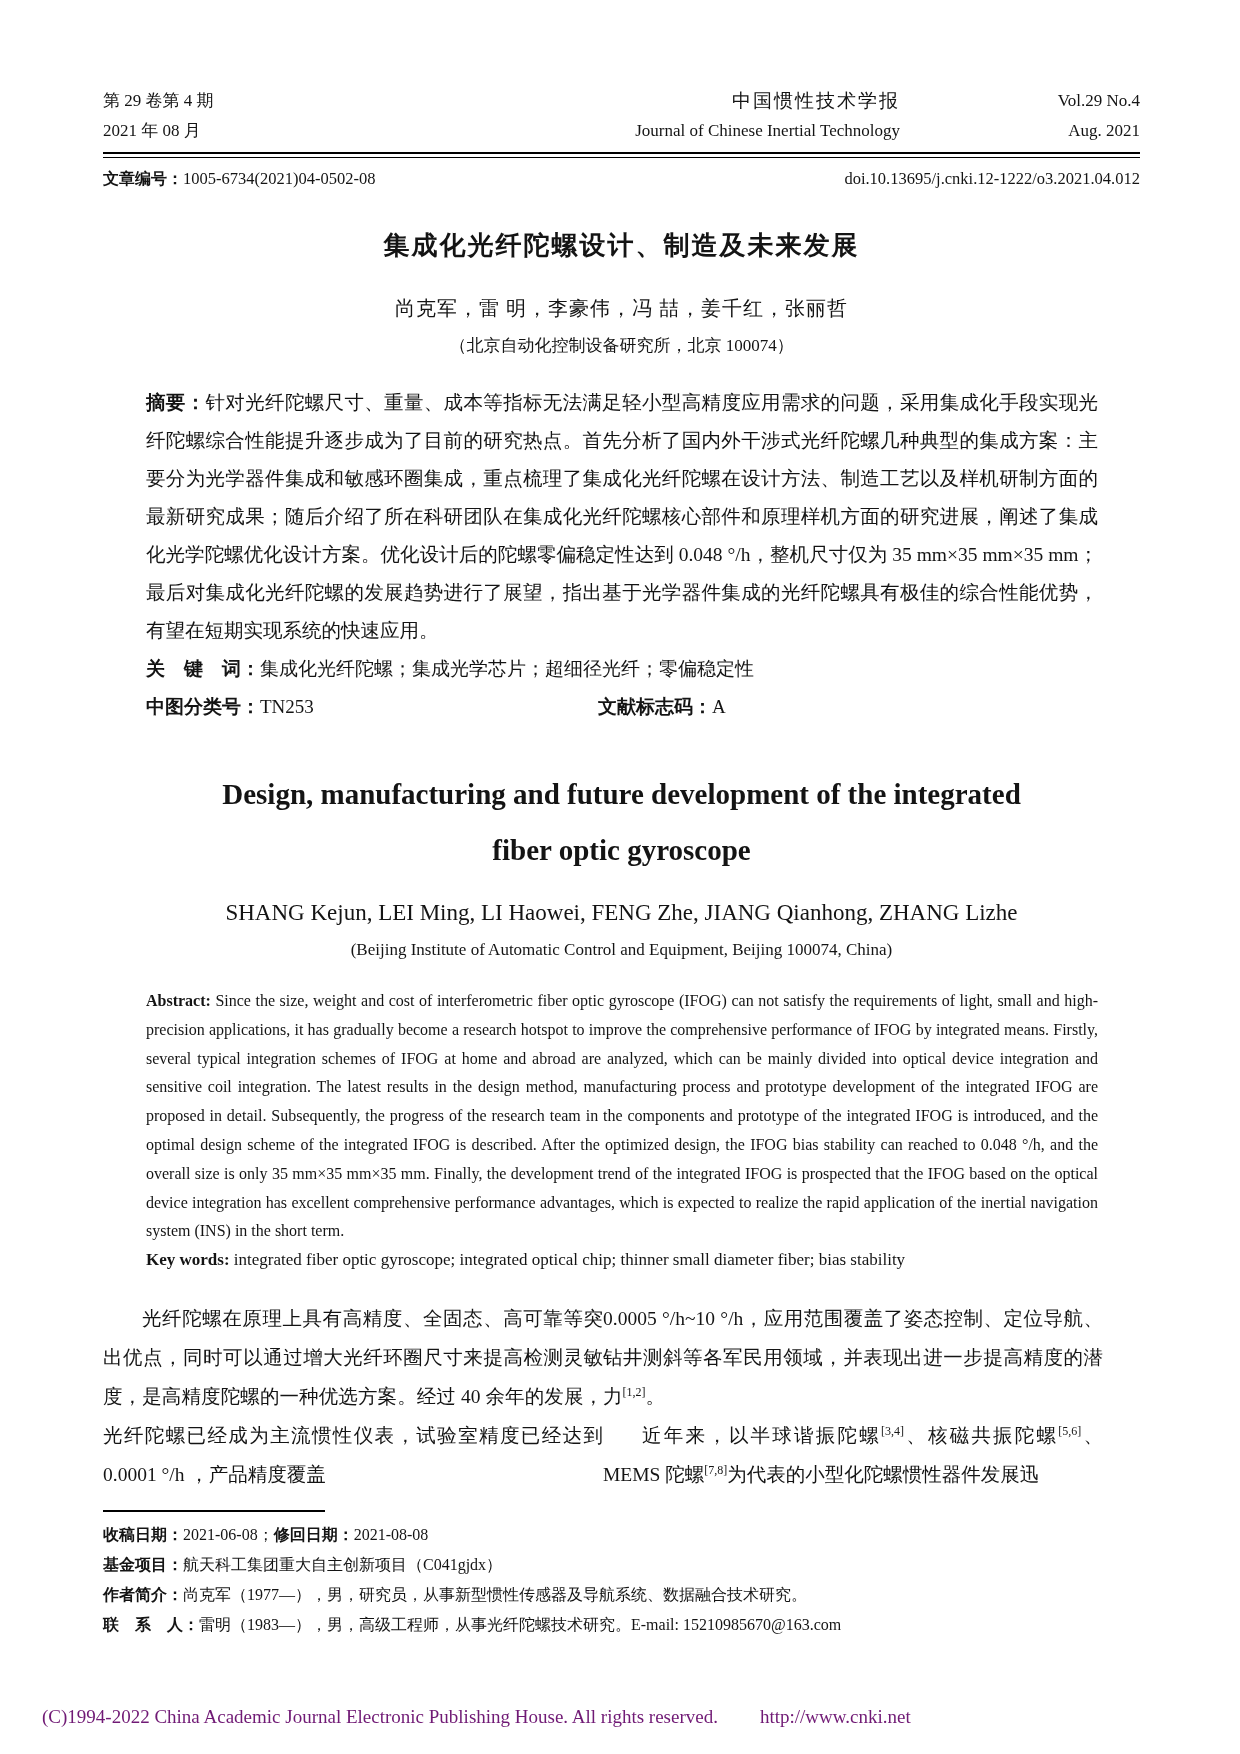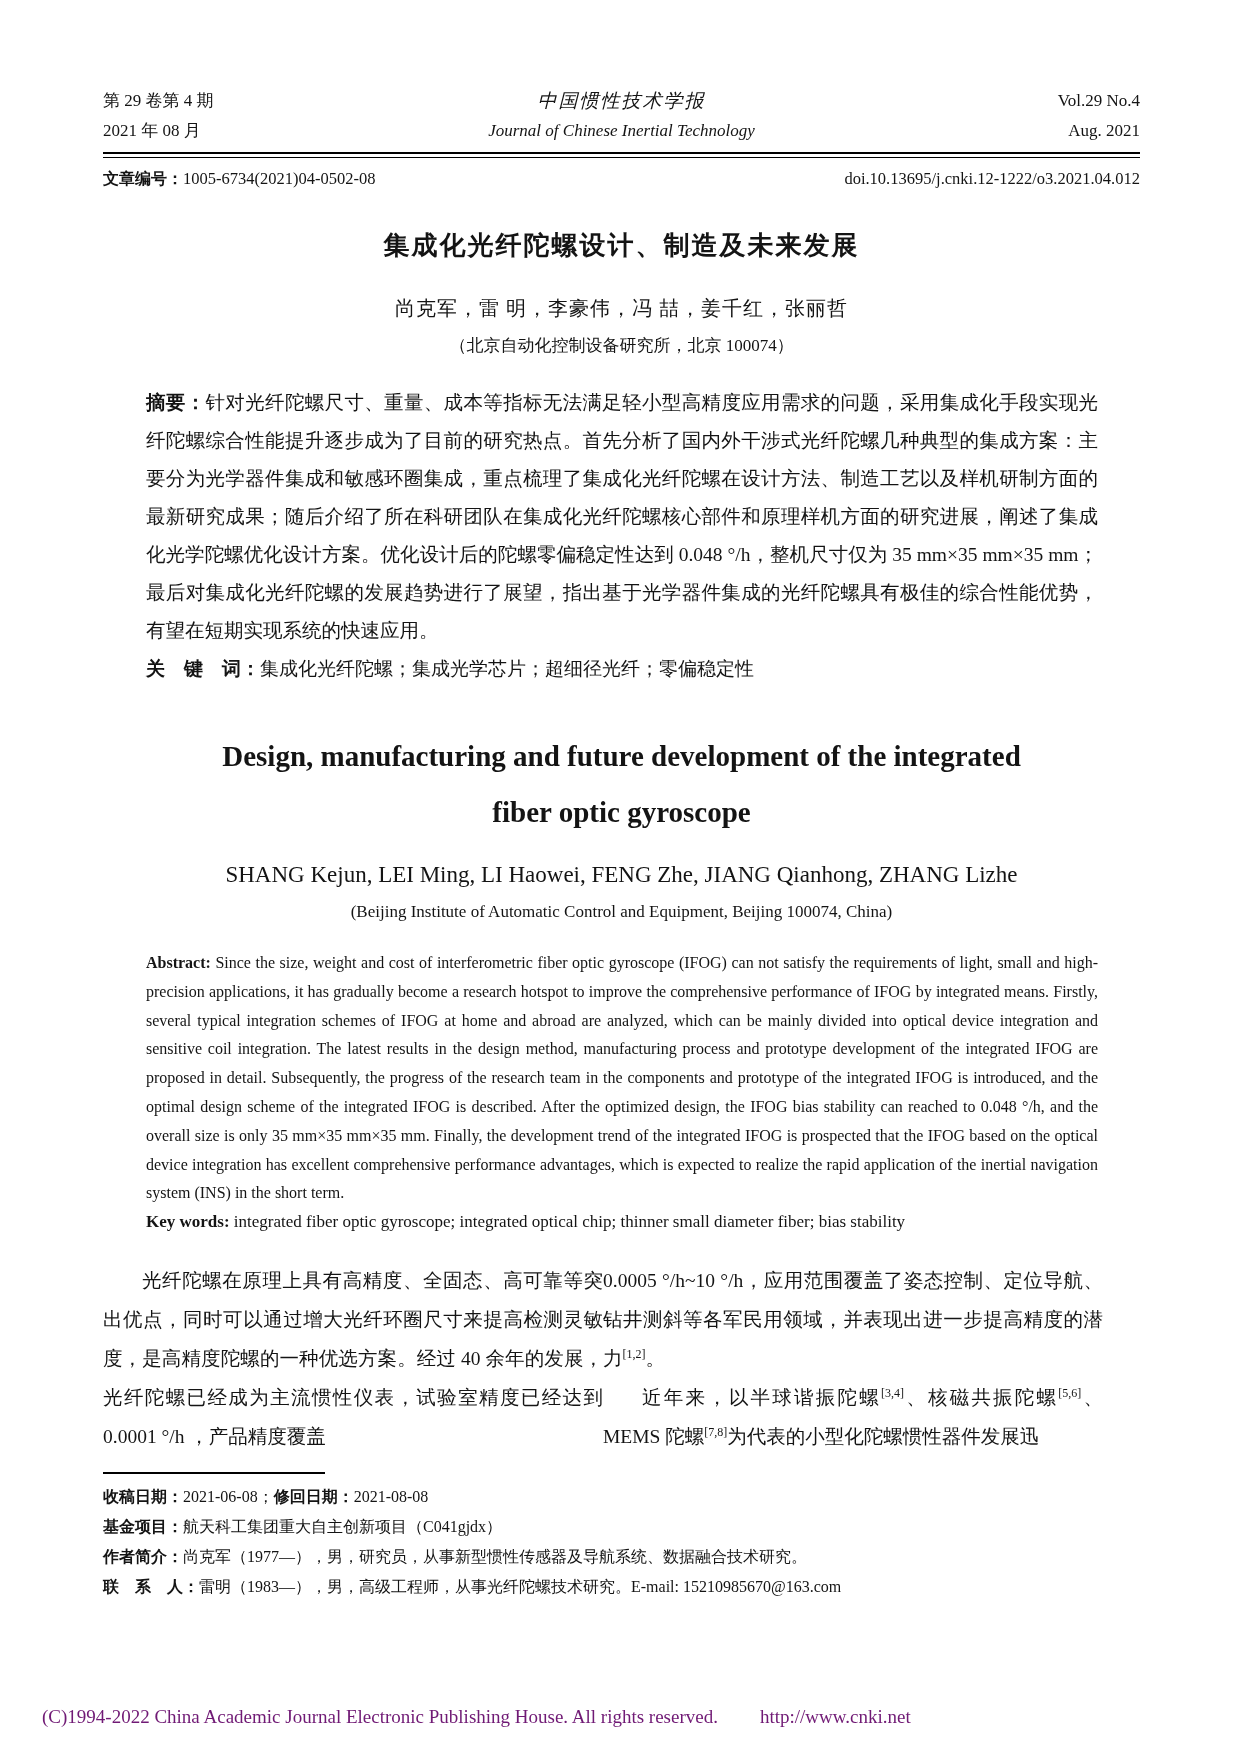--- a/index.html
+++ b/index.html
@@ -13,21 +13,21 @@
     overflow:hidden;
     font-family:"Liberation Serif","DejaVu Serif",serif;
   }
   .content { padding:86px 100px 0 103px; }
 
   
   .hdr { display:flex; justify-content:space-between; align-items:flex-start;
          font-size:17px; line-height:30px; }
   .hdr-left, .hdr-right { width:240px; }
   .hdr-right { text-align:right; }
-  .hdr-center { flex:1; text-align:center;font-style:italic; }
+  .hdr-center { flex:1; text-align:right; }
   .hdr-center .jcn { font-size:19px; letter-spacing:2px; }
   .rule-double { margin-top:6px; height:3px; border-top:2px solid #000; border-bottom:1px solid #000; }
   .meta-row { display:flex; justify-content:space-between; margin-top:11px; font-size:16.5px; }
   .b { font-weight:bold; }
   .meta-row .lab { font-family:"Liberation Sans","DejaVu Sans",sans-serif; font-weight:bold; font-size:16px; }
 
   
   .cn-title { margin-top:38px; text-align:center; font-size:26px; font-weight:bold;
               letter-spacing:2px; font-family:"Liberation Sans","DejaVu Sans",sans-serif; }
   .cn-authors { margin-top:32px; text-align:center; font-size:20px; letter-spacing:1px; }
@@ -100,20 +100,28 @@
     <div class="cn-affil">（北京自动化控制设备研究所，北京 100074）</div>
 
     <div class="cn-abstract inset">
       <span class="lab">摘要：</span><span>针对光纤陀螺尺寸、重量、成本等指标无法满足轻小型高精度应用需求的问题，采用集成化手段实现光纤陀螺综合性能提升逐步成为了目前的研究热点。首先分析了国内外干涉式光纤陀螺几种典型的集成方案：主要分为光学器件集成和敏感环圈集成，重点梳理了集成化光纤陀螺在设计方法、制造工艺以及样机研制方面的最新研究成果；随后介绍了所在科研团队在集成化光纤陀螺核心部件和原理样机方面的研究进展，阐述了集成化光学陀螺优化设计方案。优化设计后的陀螺零偏稳定性达到 0.048 °/h，整机尺寸仅为 35 mm×35 mm×35 mm；最后对集成化光纤陀螺的发展趋势进行了展望，指出基于光学器件集成的光纤陀螺具有极佳的综合性能优势，有望在短期实现系统的快速应用。</span>
     </div>
 
     <div class="cn-kw inset">
       <span class="lab">关　键　词：</span><span>集成化光纤陀螺；集成光学芯片；超细径光纤；零偏稳定性</span>
     </div>
 
+    <div class="clc-row inset">
+      <div class="clc-pair-1">
+        <span class="lab">中图分类号：</span><span>TN253</span>
+      </div>
+      <div>
+        <span class="lab">文献标志码：</span><span>A</span>
+      </div>
+    </div>
 
     <div class="en-title">
       <div>Design, manufacturing and future development of the integrated</div>
       <div>fiber optic gyroscope</div>
     </div>
     <div class="en-authors">SHANG Kejun, LEI Ming, LI Haowei, FENG Zhe, JIANG Qianhong, ZHANG Lizhe</div>
     <div class="en-affil">(Beijing Institute of Automatic Control and Equipment, Beijing 100074, China)</div>
 
     <div class="en-abstract inset">
       <span class="b">Abstract:</span>

